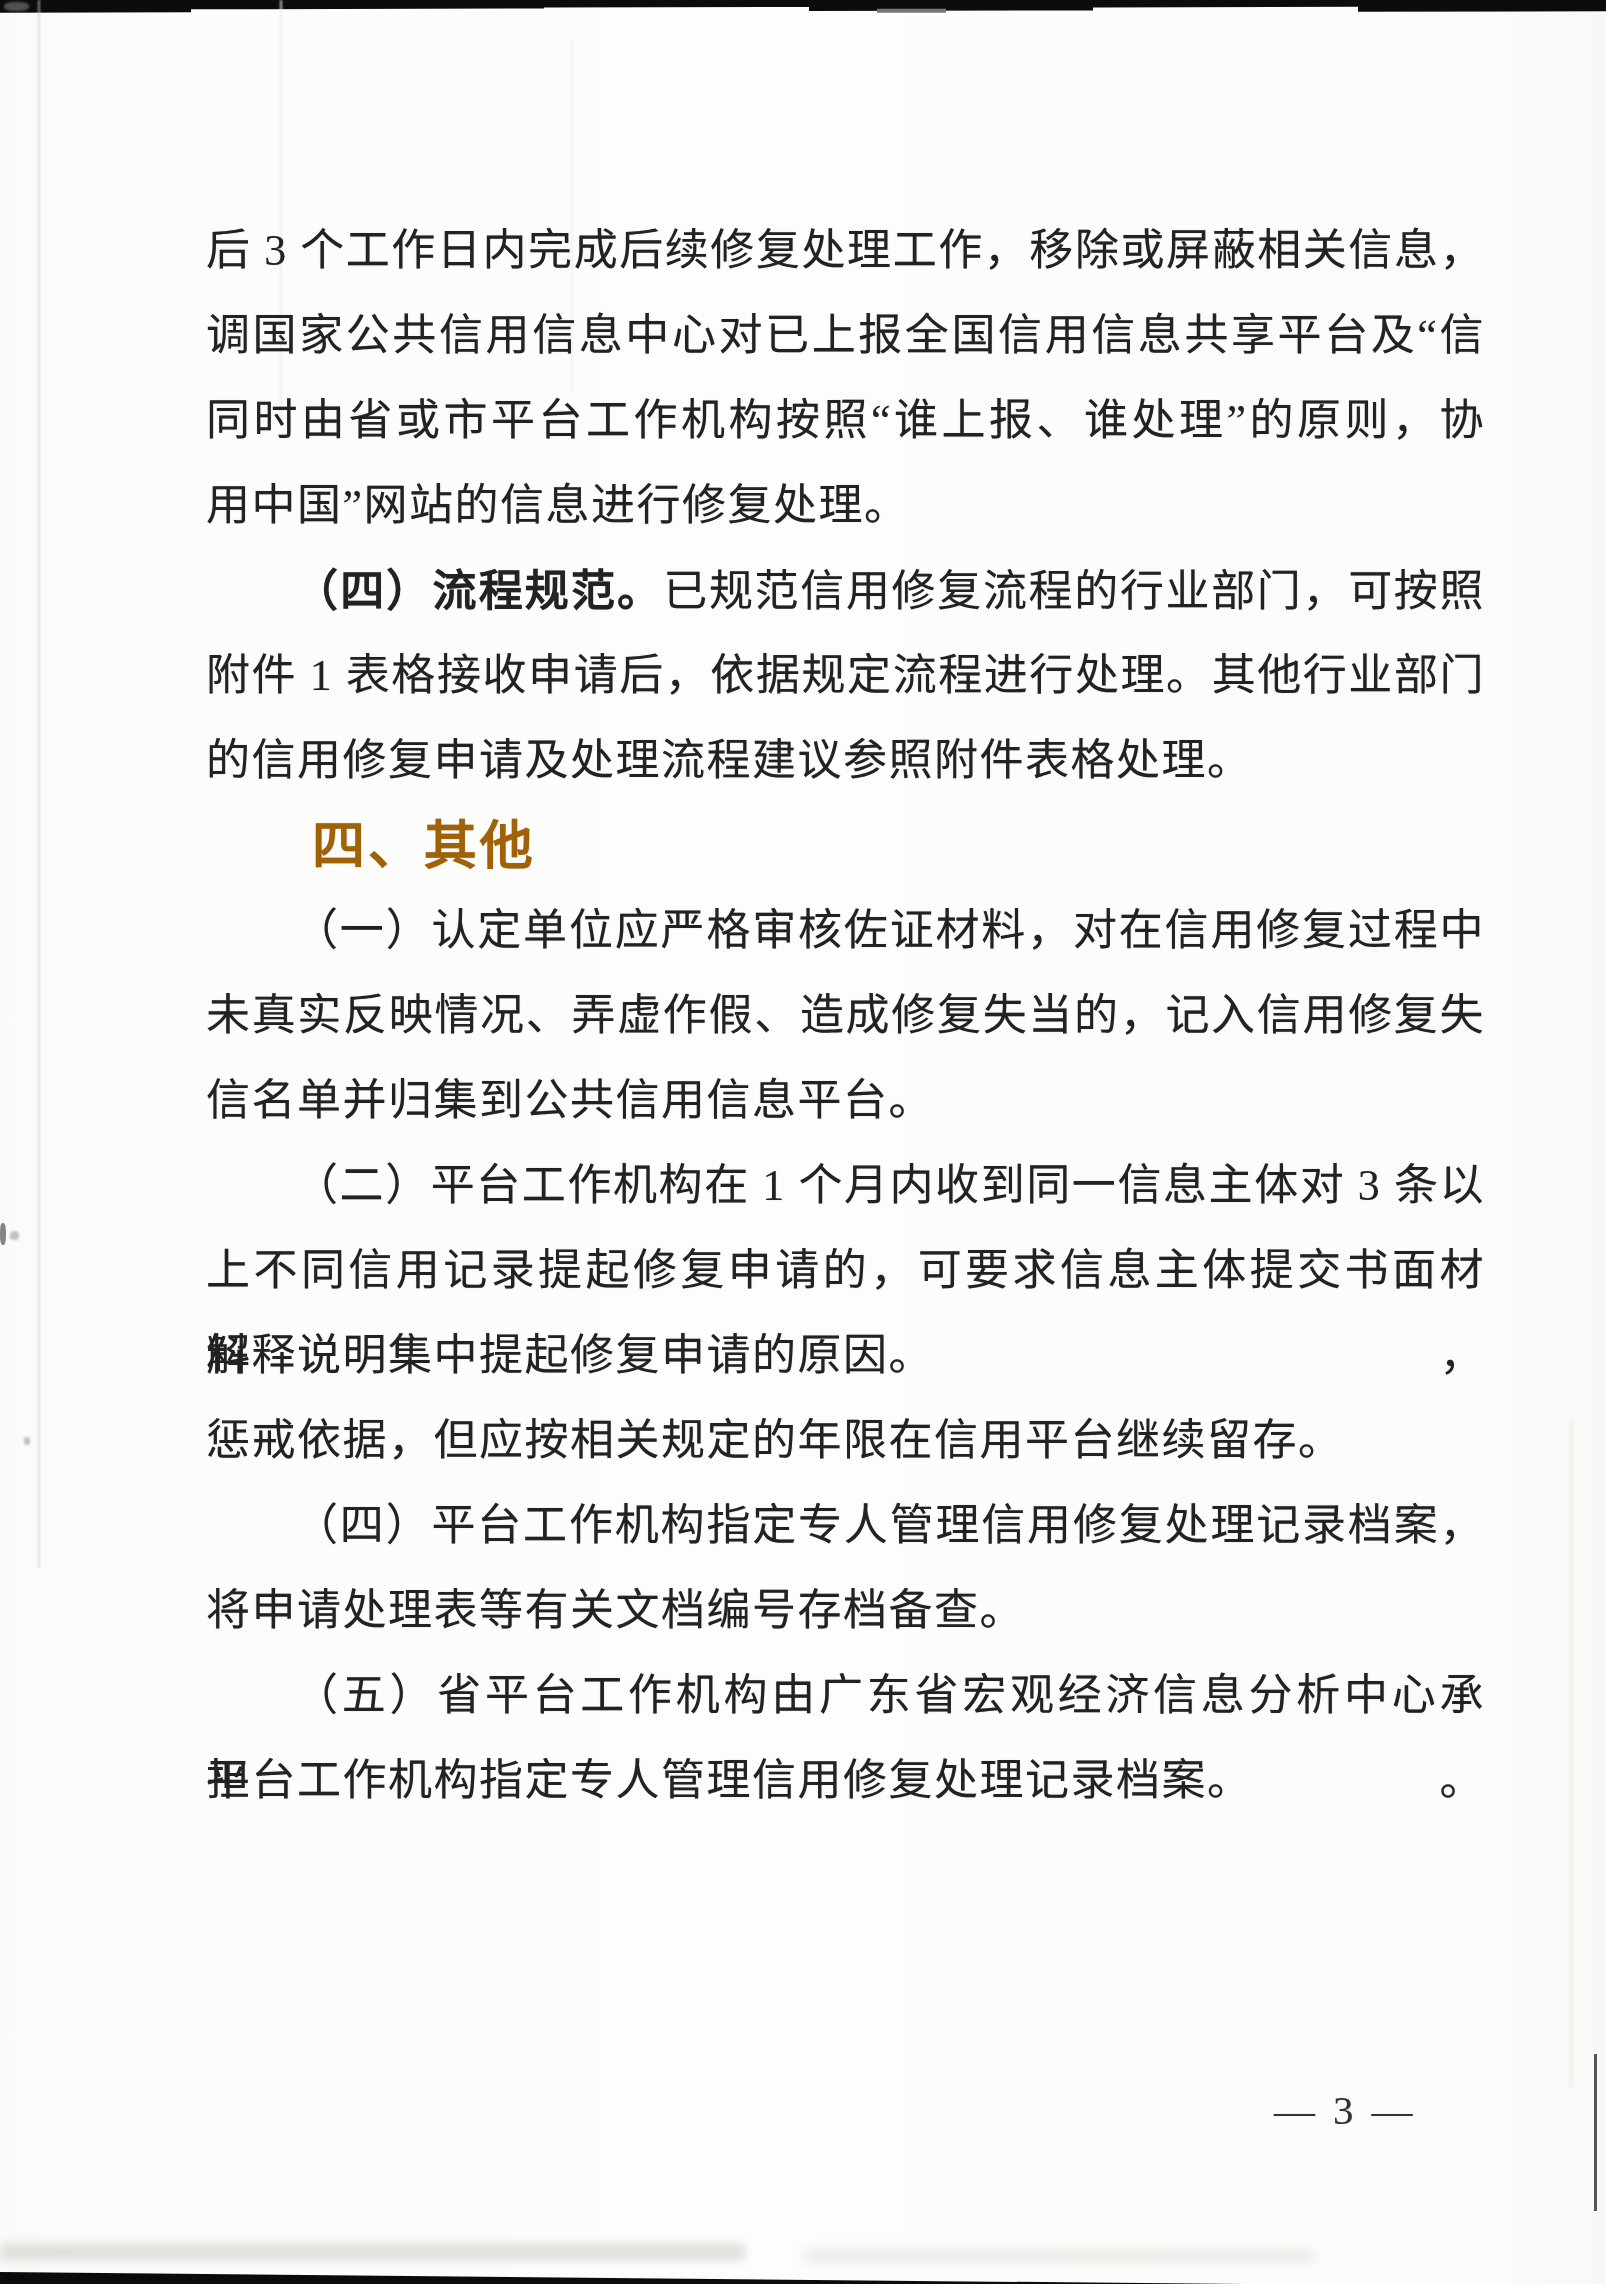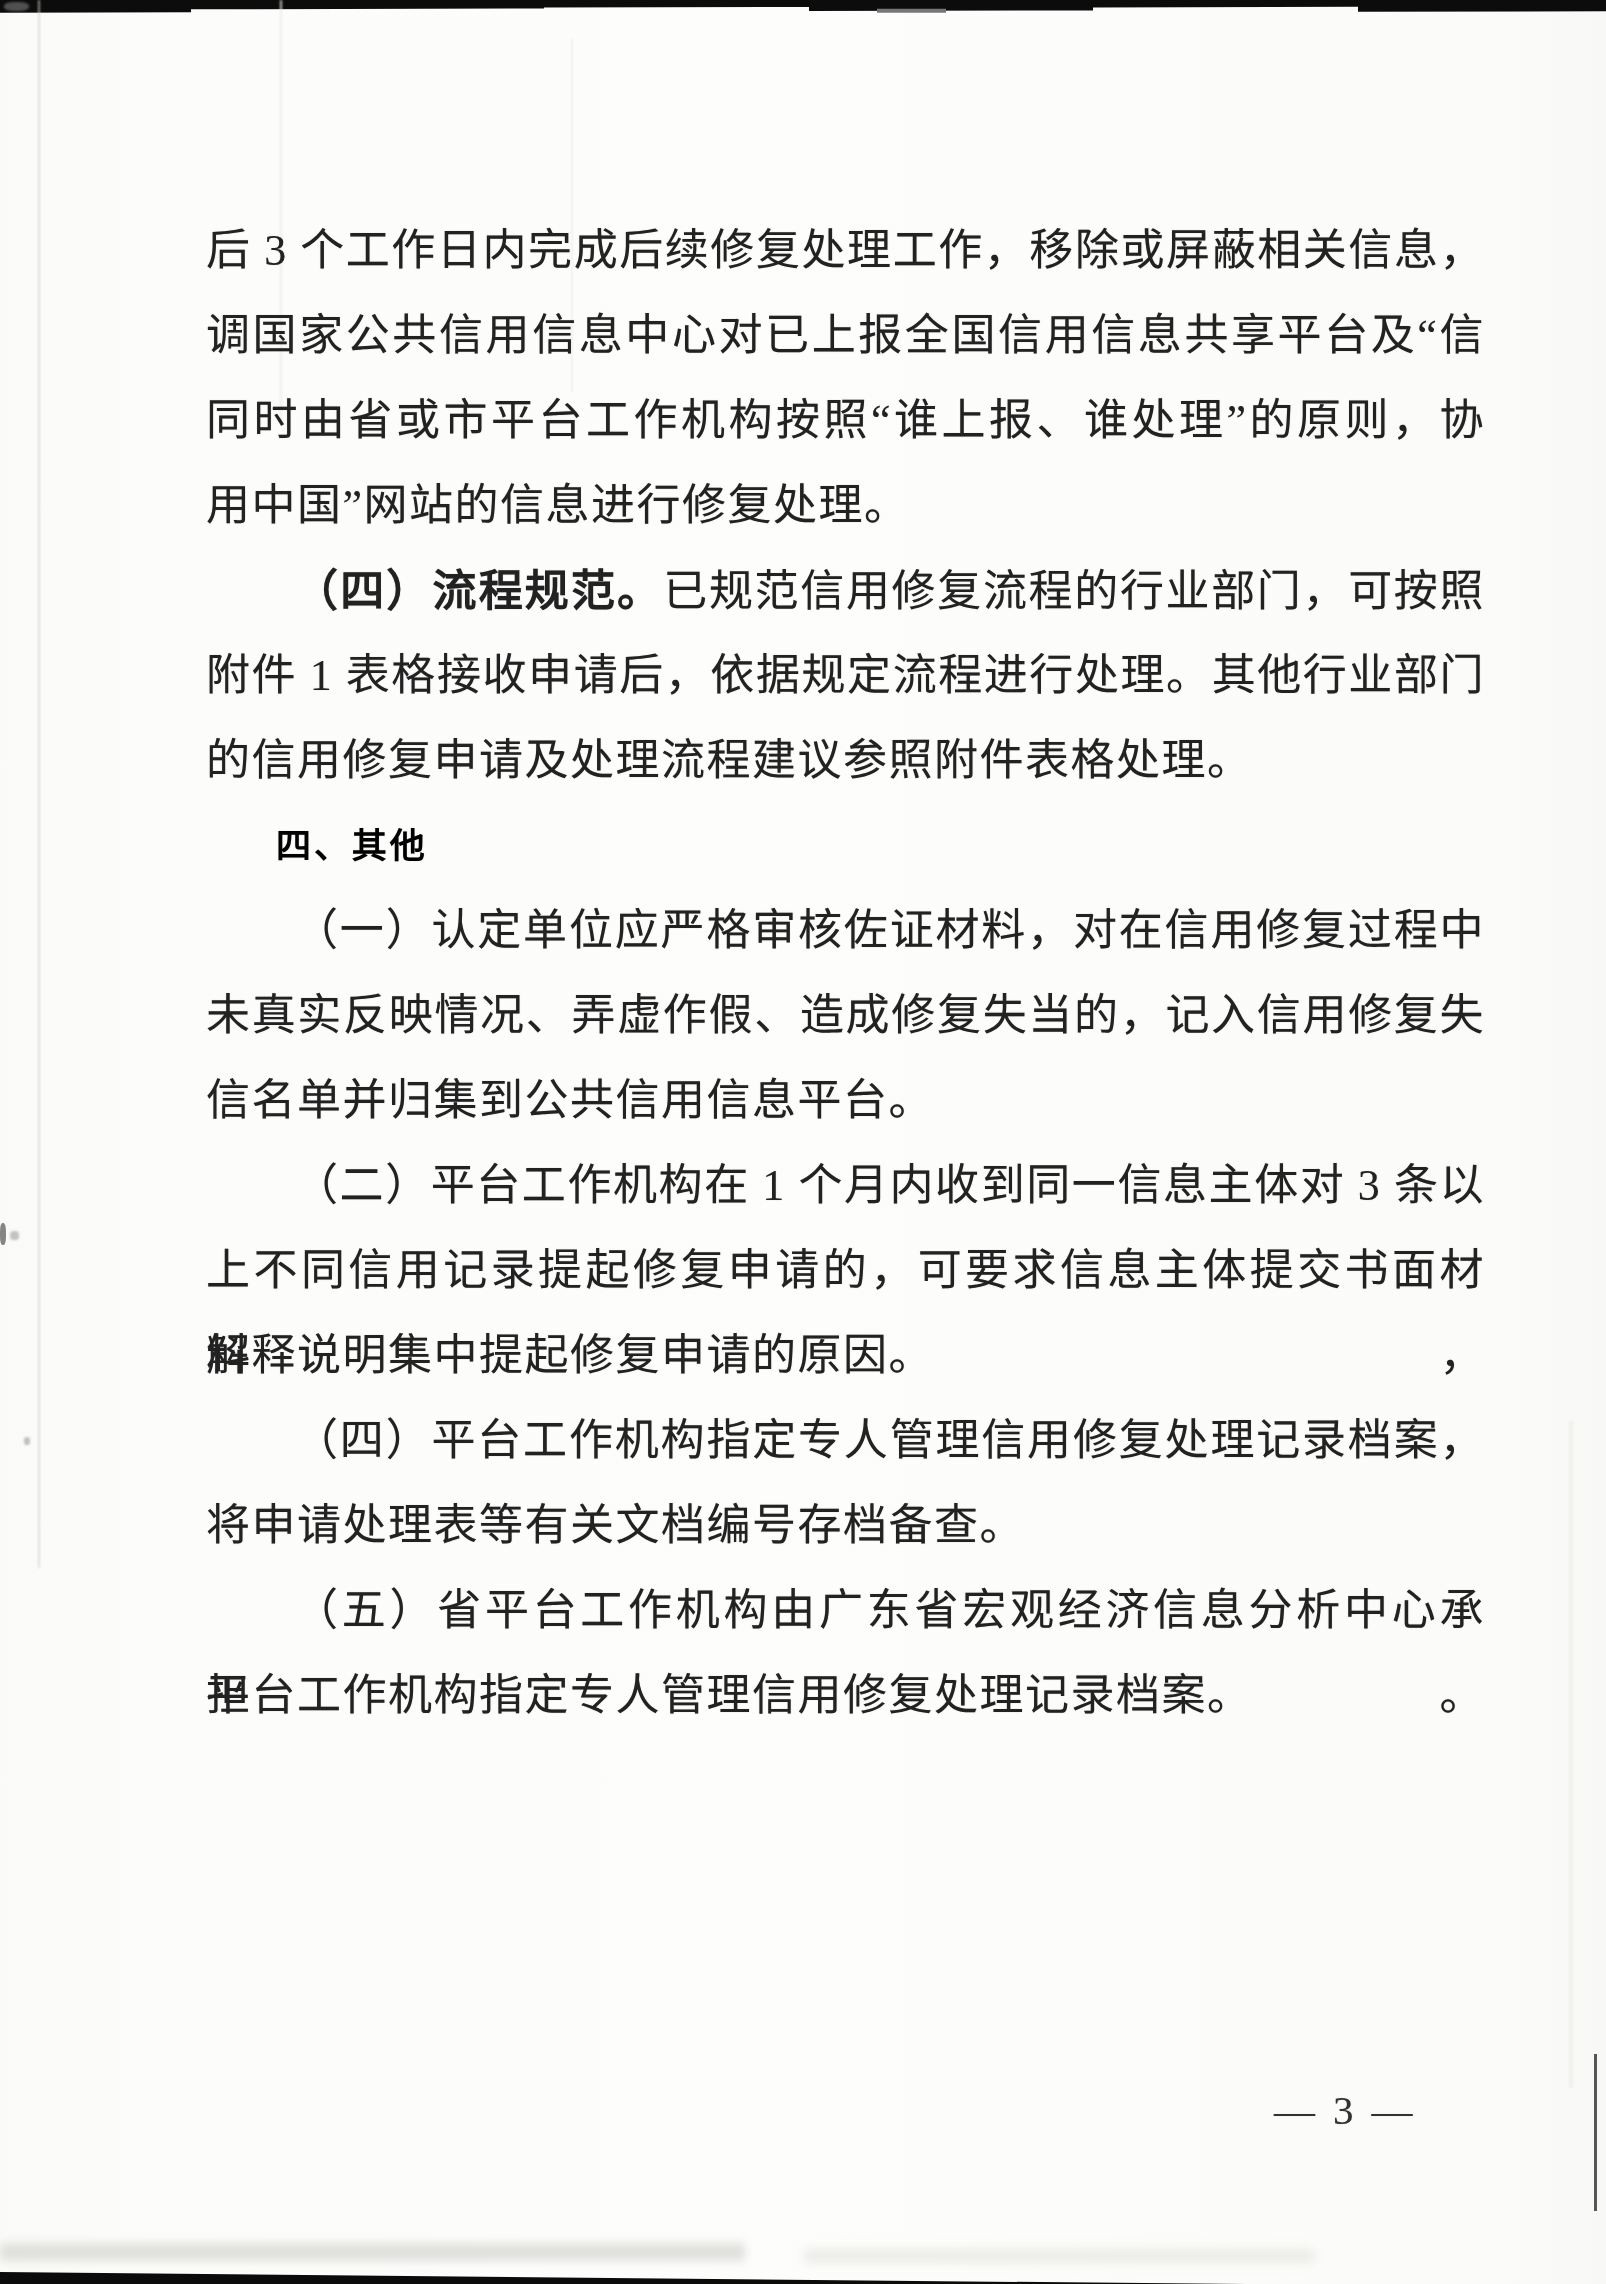--- a/index.html
+++ b/index.html
@@ -32,21 +32,21 @@
     margin:0;height:85px;line-height:85px;white-space:nowrap;
   }
   .doc-body p.jst{white-space:normal;text-align:justify;text-align-last:justify;text-justify:inter-character;}
   .idt{text-indent:2em;}
   .bt{ 
     font-family:"Liberation Sans","DejaVu Sans",sans-serif;
     font-weight:700;letter-spacing:2px;
   }
   p.heading{
     font-family:"Liberation Sans","DejaVu Sans",sans-serif;
-    font-weight:700;font-size:35px;letter-spacing:2.9px;color:#000000;
+    font-weight:700;font-size:53px;letter-spacing:2.9px;color:#a16207;
   }
   .page-number{
     position:absolute;left:1274px;top:2086px;width:167px;
     font-size:41px;letter-spacing:3.9px;color:#333;
     text-shadow:0 0 1px rgba(40,40,40,.3);white-space:nowrap;
   }
 </style>
 </head>
 <body>
 
@@ -84,20 +84,21 @@
   <p class="idt jst"><span class="bt">（四）流程规范。</span><span>已规范信用修复流程的行业部门，可按照</span></p>
   <p class="jst"><span>附件 1 表格接收申请后，依据规定流程进行处理。其他行业部门</span></p>
   <p><span>的信用修复申请及处理流程建议参照附件表格处理。</span></p>
   <p class="heading idt"><span>四、其他</span></p>
   <p class="idt jst"><span>（一）认定单位应严格审核佐证材料，对在信用修复过程中</span></p>
   <p class="jst"><span>未真实反映情况、弄虚作假、造成修复失当的，记入信用修复失</span></p>
   <p><span>信名单并归集到公共信用信息平台。</span></p>
   <p class="idt jst"><span>（二）平台工作机构在 1 个月内收到同一信息主体对 3 条以</span></p>
   <p class="jst"><span>上不同信用记录提起修复申请的，可要求信息主体提交书面材料，</span></p>
   <p><span>解释说明集中提起修复申请的原因。</span></p>
+  <p><span>惩戒依据，但应按相关规定的年限在信用平台继续留存。</span></p>
   <p class="idt jst"><span>（四）平台工作机构指定专人管理信用修复处理记录档案，</span></p>
   <p><span>将申请处理表等有关文档编号存档备查。</span></p>
   <p class="idt jst"><span>（五）省平台工作机构由广东省宏观经济信息分析中心承担。</span></p>
   <p><span>平台工作机构指定专人管理信用修复处理记录档案。</span></p>
 </div>
 
 <div class="page-number">— 3 —</div>
 
 
 </body></html>

